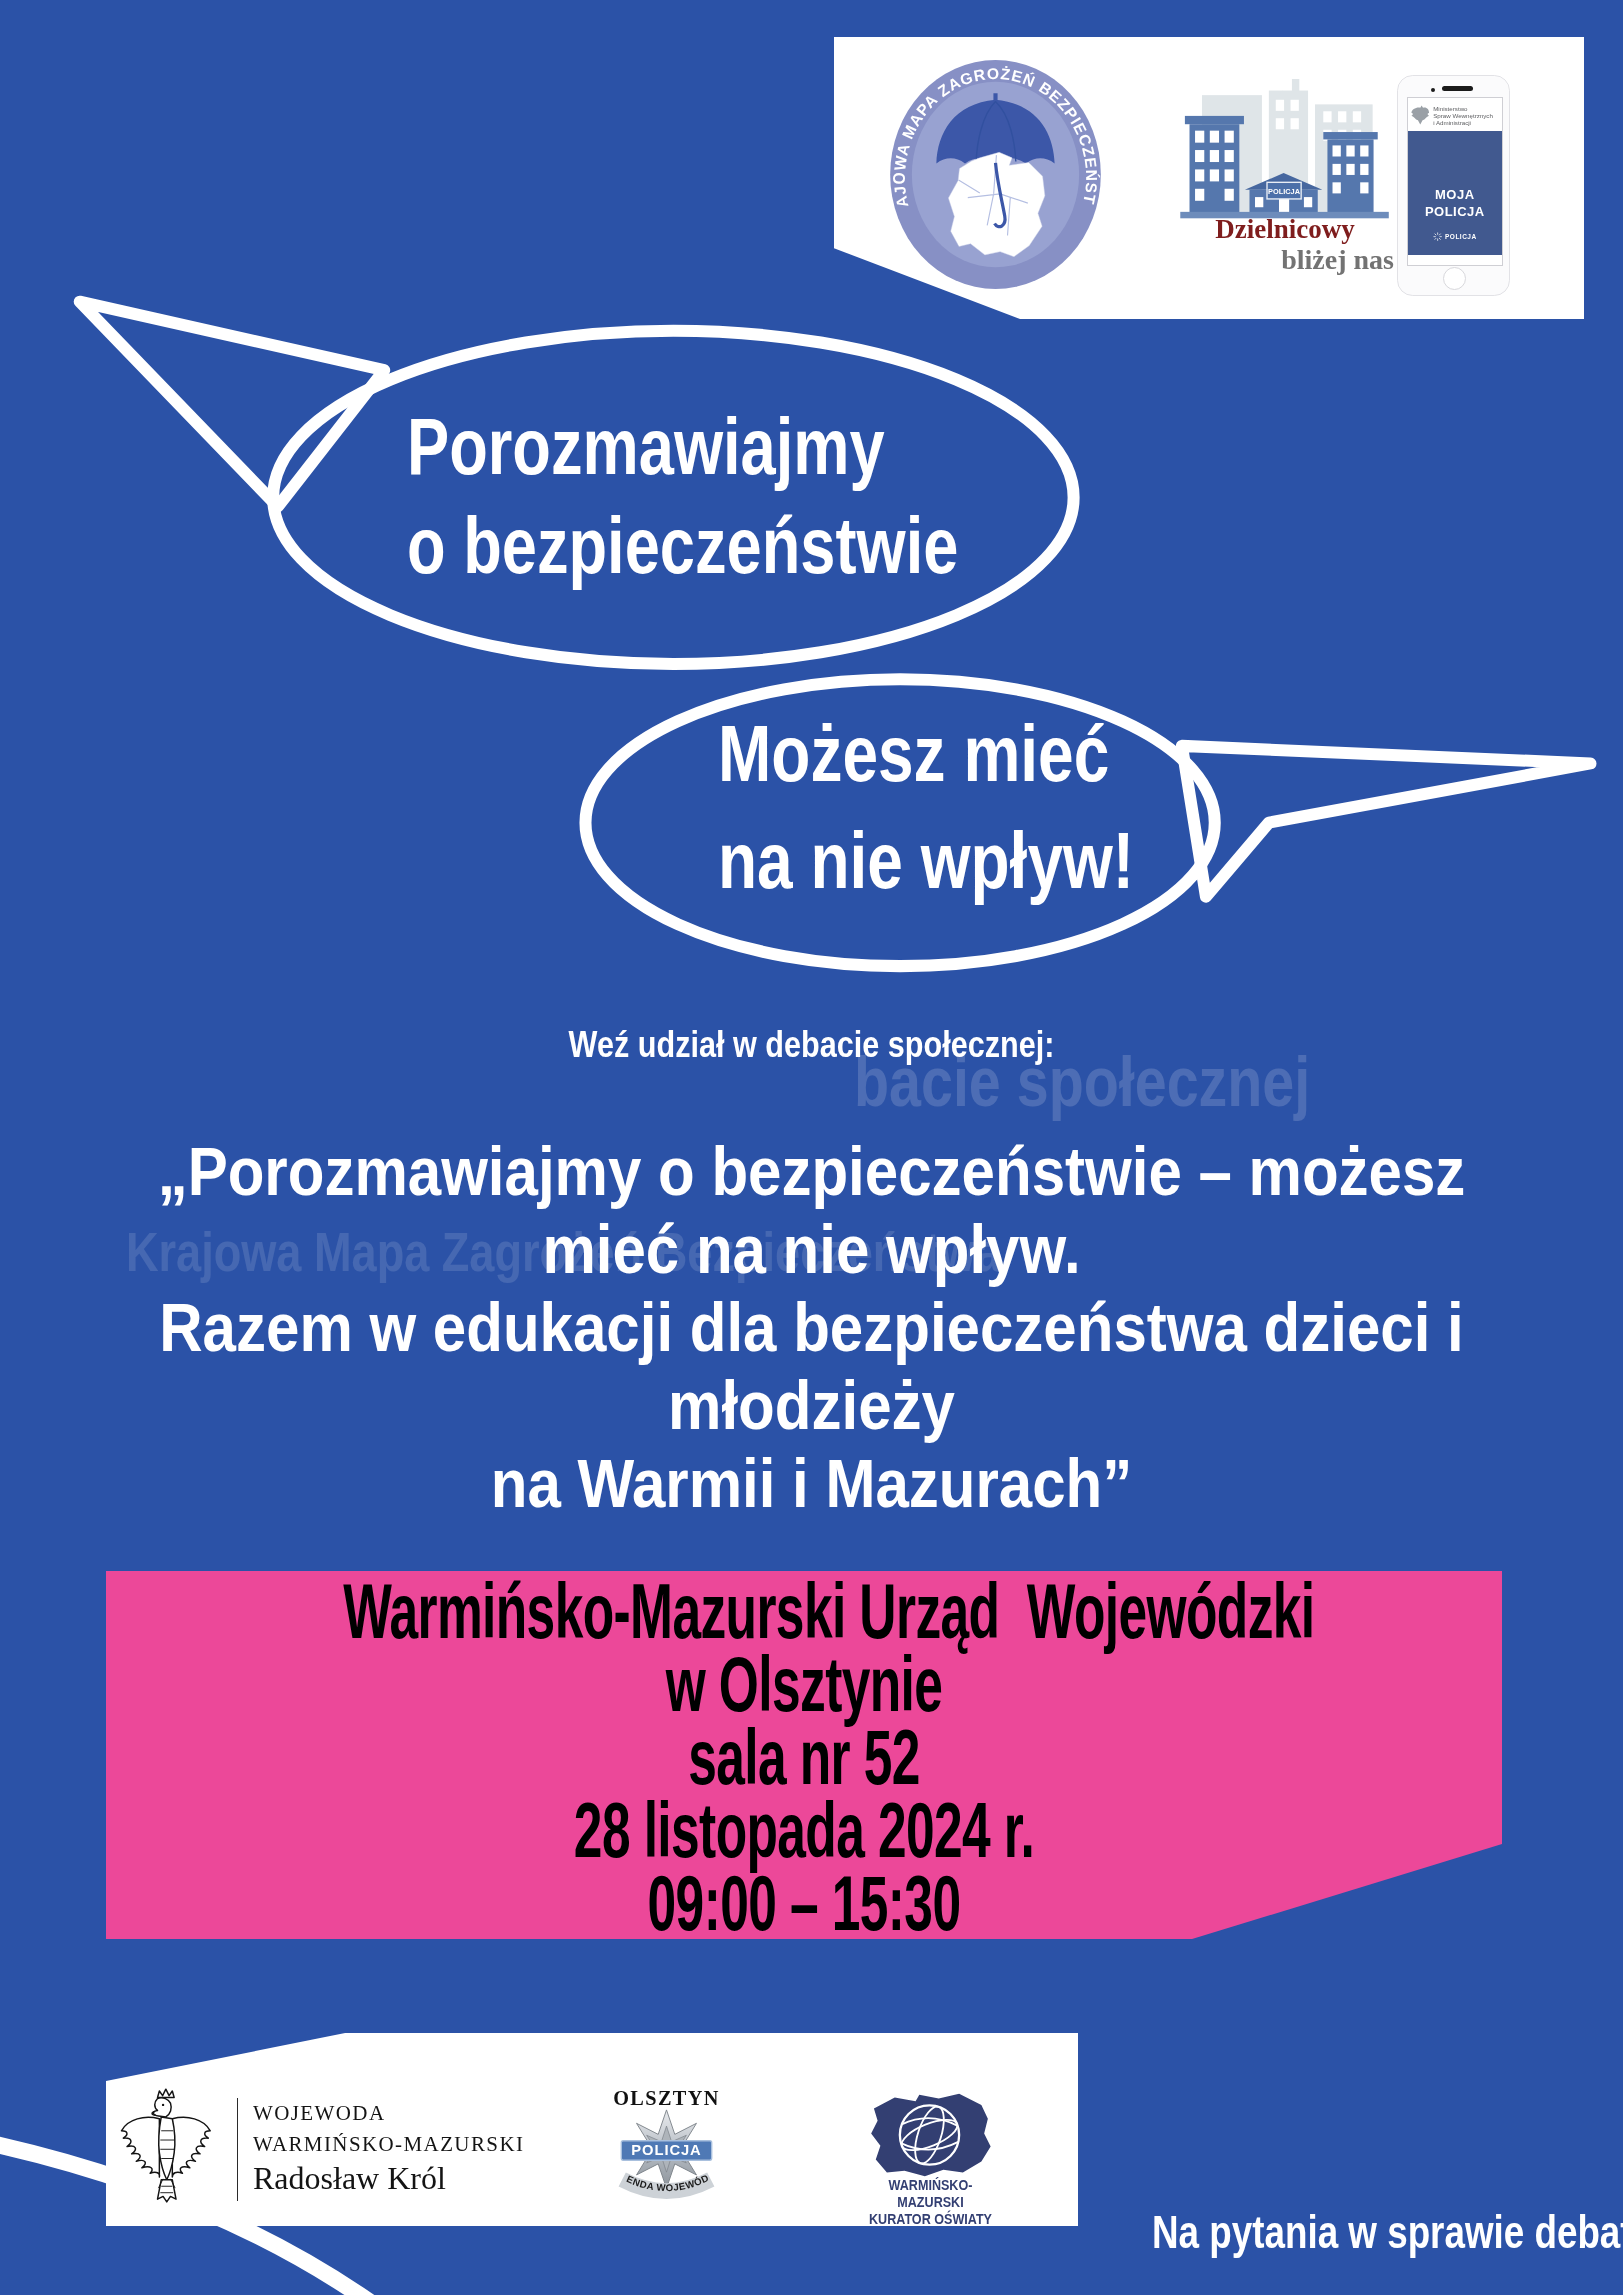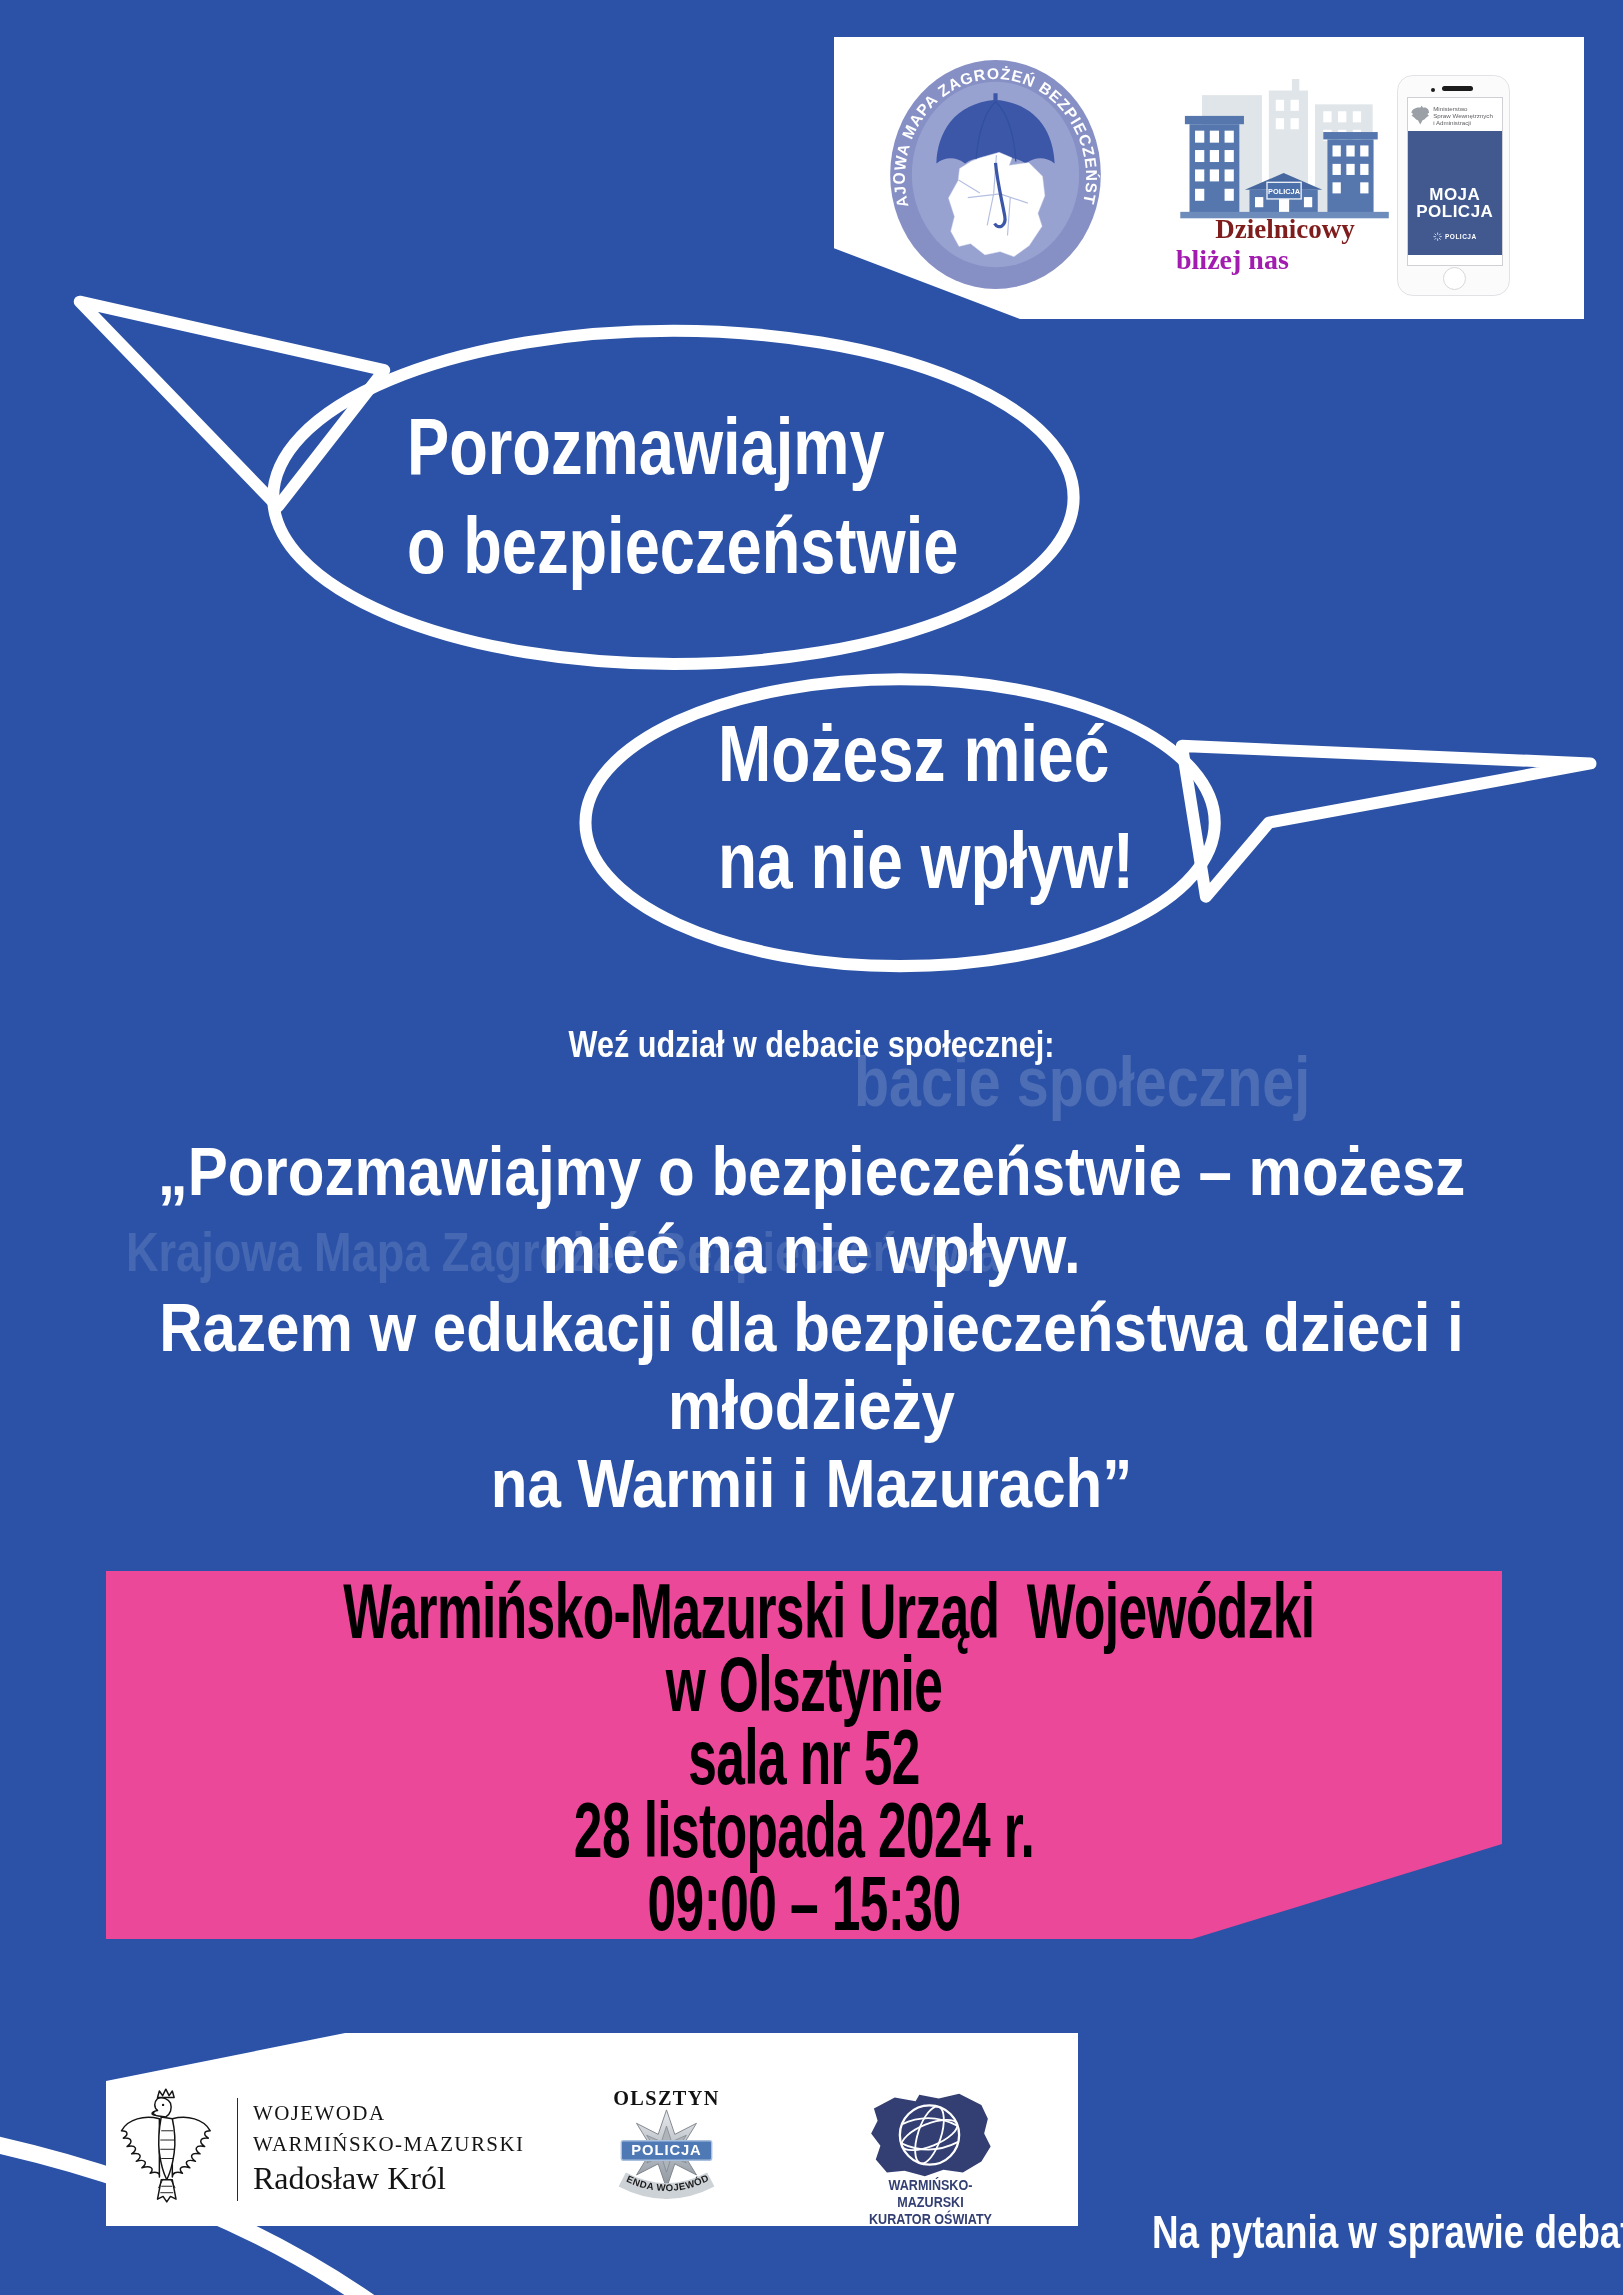--- a/index.html
+++ b/index.html
@@ -6,34 +6,34 @@
   .poster{position:relative;width:1623px;height:2295px;background:#2b52a7;overflow:hidden;
           font-family:"Liberation Sans","DejaVu Sans",sans-serif;}
   .abs{position:absolute;}
   svg{display:block;}
 
   
   .top-panel{left:834px;top:37px;width:750px;height:282px;background:#ffffff;
              clip-path:polygon(0 0,100% 0,100% 100%,24.8% 100%,0 74.9%);}
   .dz-title{left:342px;top:177px;width:218px;text-align:center;color:#7f1d1d;
             font-family:"Liberation Serif","DejaVu Serif",serif;font-weight:600;font-size:27px;}
-  .dz-sub{left:342px;top:207px;width:218px;text-align:left;color:#a21caf;
+  .dz-sub{left:342px;top:207px;width:218px;text-align:right;color:#737373;
           font-family:"Liberation Serif","DejaVu Serif",serif;font-weight:bold;font-size:28px;}
 
   
   .phone{left:563px;top:38px;width:113px;height:221px;background:#fbfbfc;border:0.9px solid #e2e2e6;
          border-radius:15.7px;box-sizing:border-box;}
   .phone-speaker{left:44px;top:10.2px;width:31px;height:5.1px;background:#1b1b1b;border-radius:2.8px;}
   .phone-cam{left:33px;top:11.6px;width:4.2px;height:4.2px;background:#1b1b1b;border-radius:50%;}
   .phone-screen{left:8.8px;top:21px;width:94px;height:167px;background:#ffffff;border:0.5px solid #cfcfd4;}
   .ms-header{display:flex;align-items:center;gap:3.2px;padding:6.5px 2.8px 4.6px 3.7px;background:#fff;}
   .ms-lines{color:#5f6063;font-size:6.2px;line-height:7.4px;}
   .screen-body{position:relative;width:100%;height:124px;background:#41598f;}
   .app-name{position:absolute;top:56px;width:100%;text-align:center;color:#fff;font-weight:bold;
-            font-size:17px;line-height:16.7px;letter-spacing:0.5px;}
+            font-size:13px;line-height:16.7px;letter-spacing:0.5px;}
   .app-pol{position:absolute;top:101px;width:100%;display:flex;justify-content:center;align-items:center;
            gap:2.8px;color:#fff;font-weight:bold;font-size:6.5px;letter-spacing:0.5px;}
   .phone-home{left:45px;top:191px;width:23px;height:23px;border:1.4px solid #d8d8dc;border-radius:50%;
               box-sizing:border-box;background:#fff;}
 
   
   .bubble-text{color:#ffffff;font-weight:bold;transform-origin:left top;transform:scaleX(.8);}
   .b1{left:407px;top:397px;font-size:79px;line-height:99px;}
   .b2{left:718px;top:700px;font-size:80px;line-height:107px;}
 

